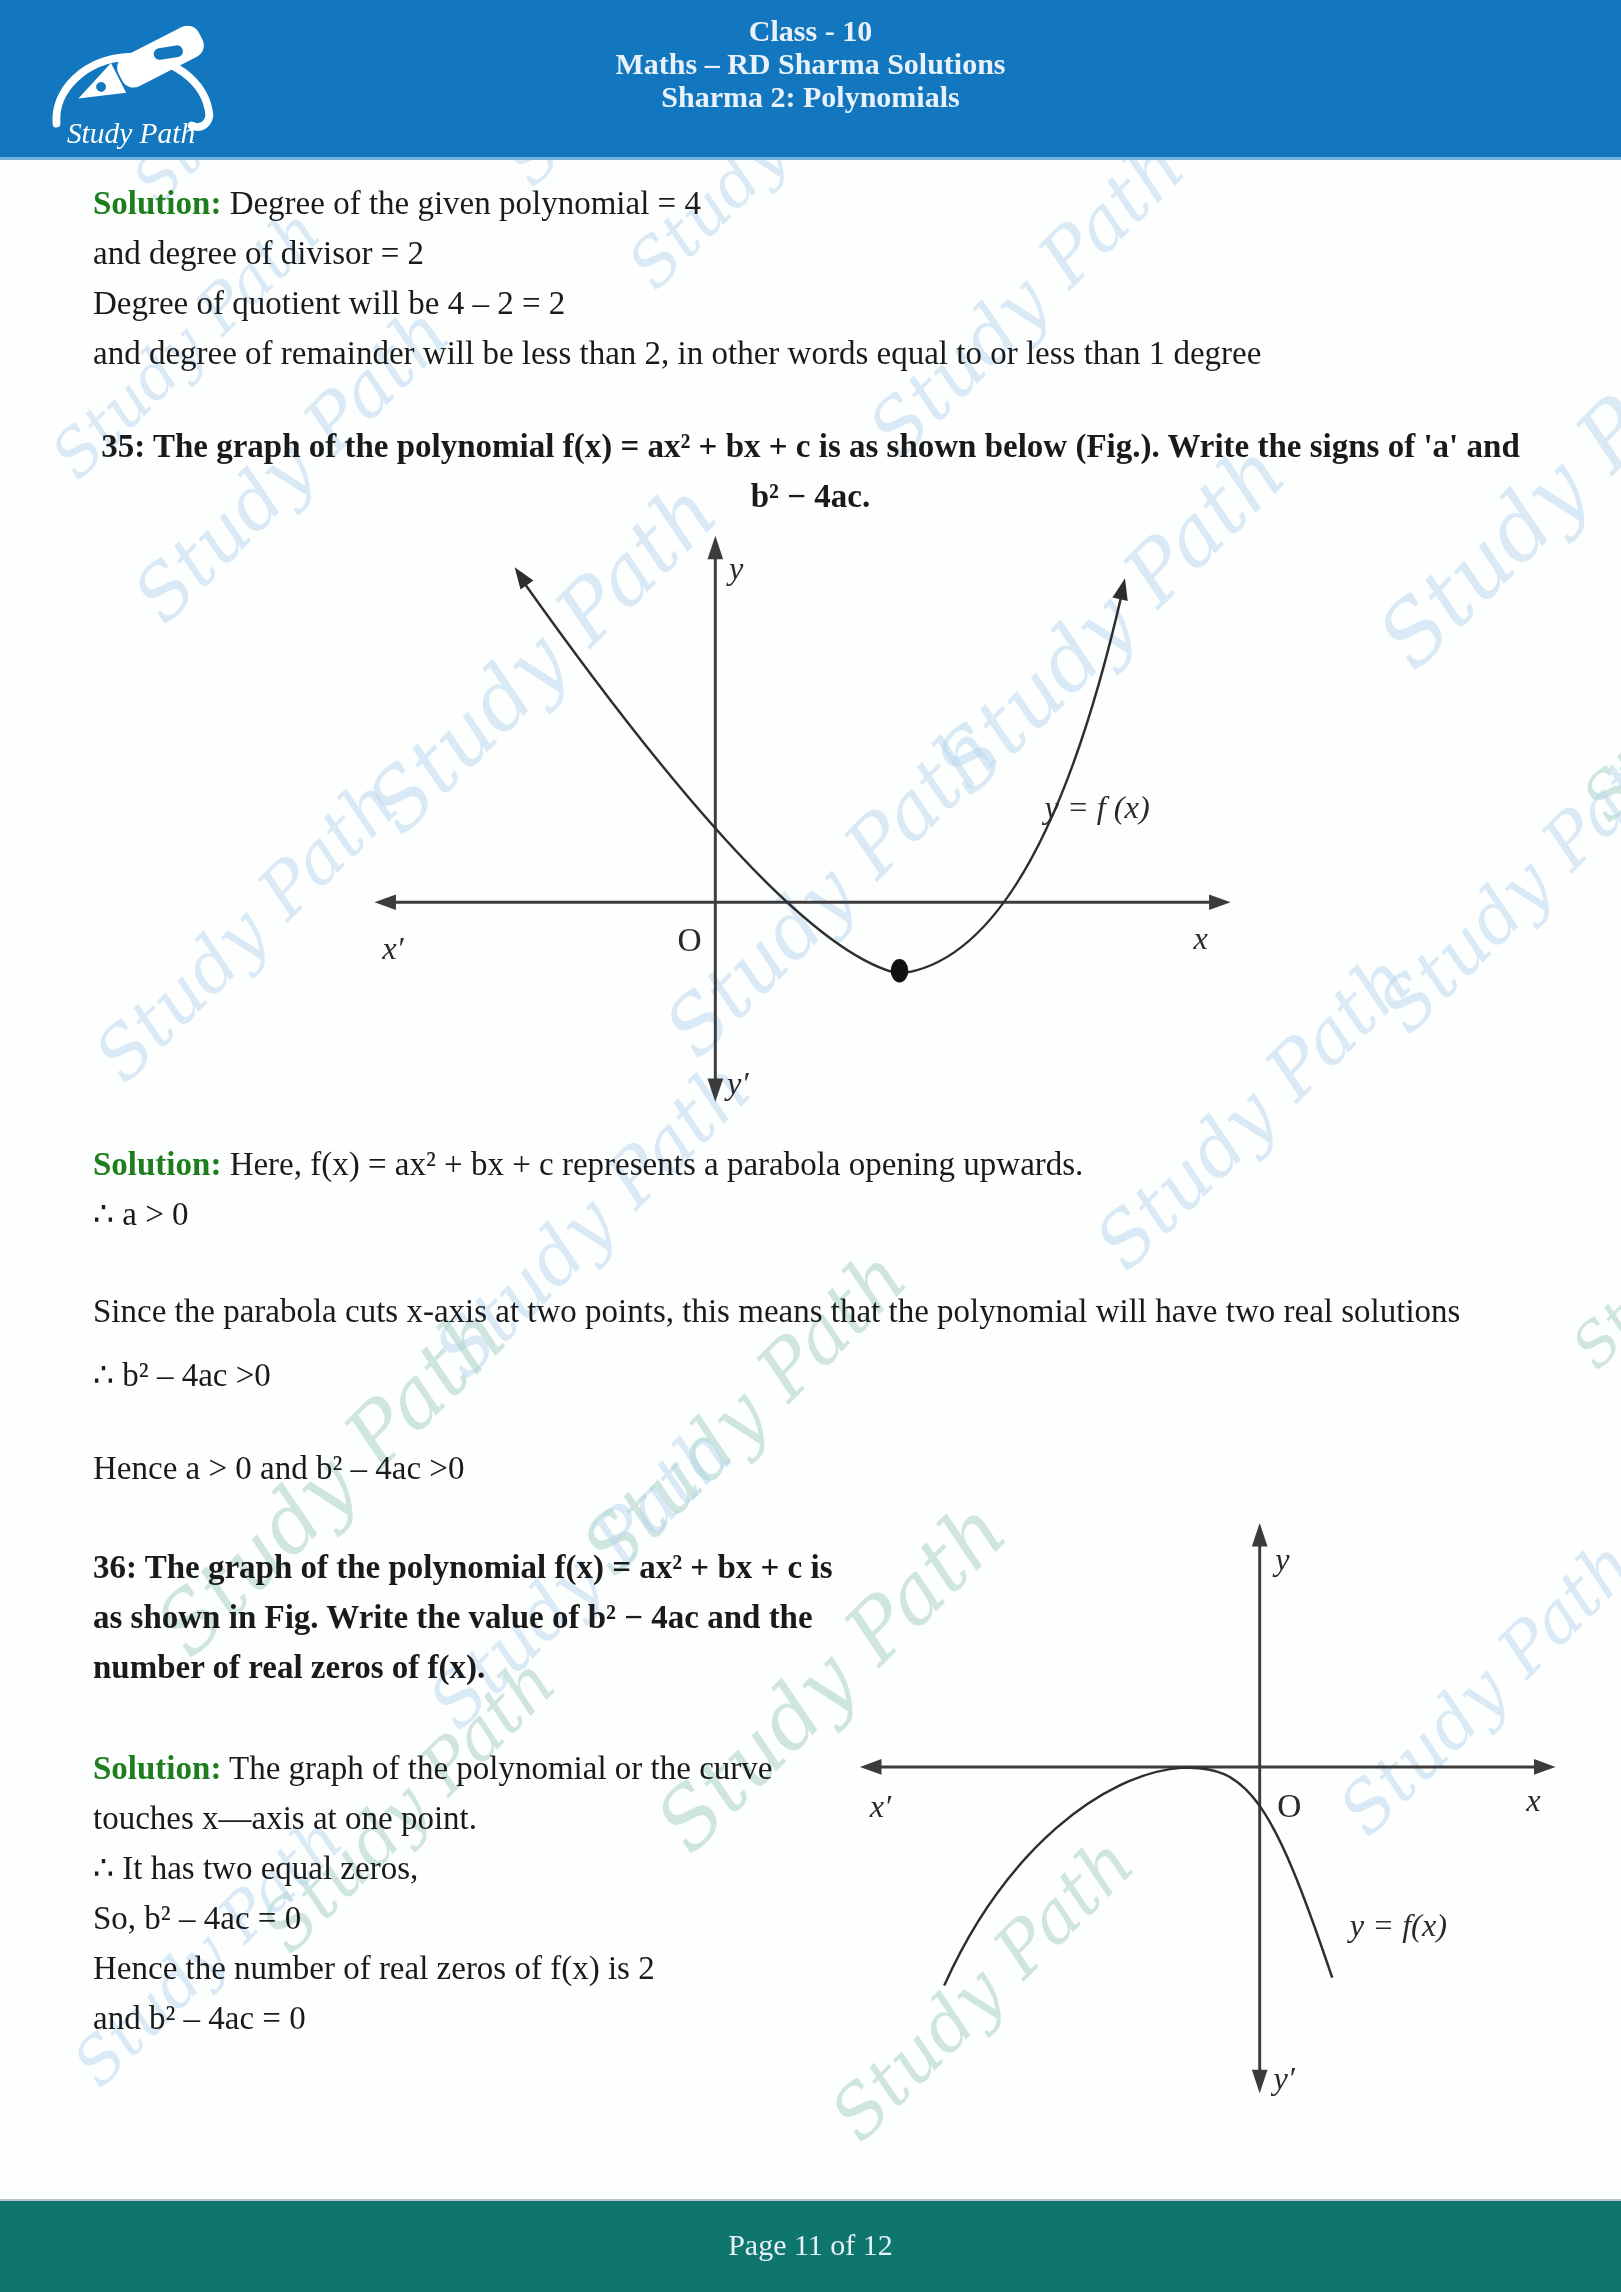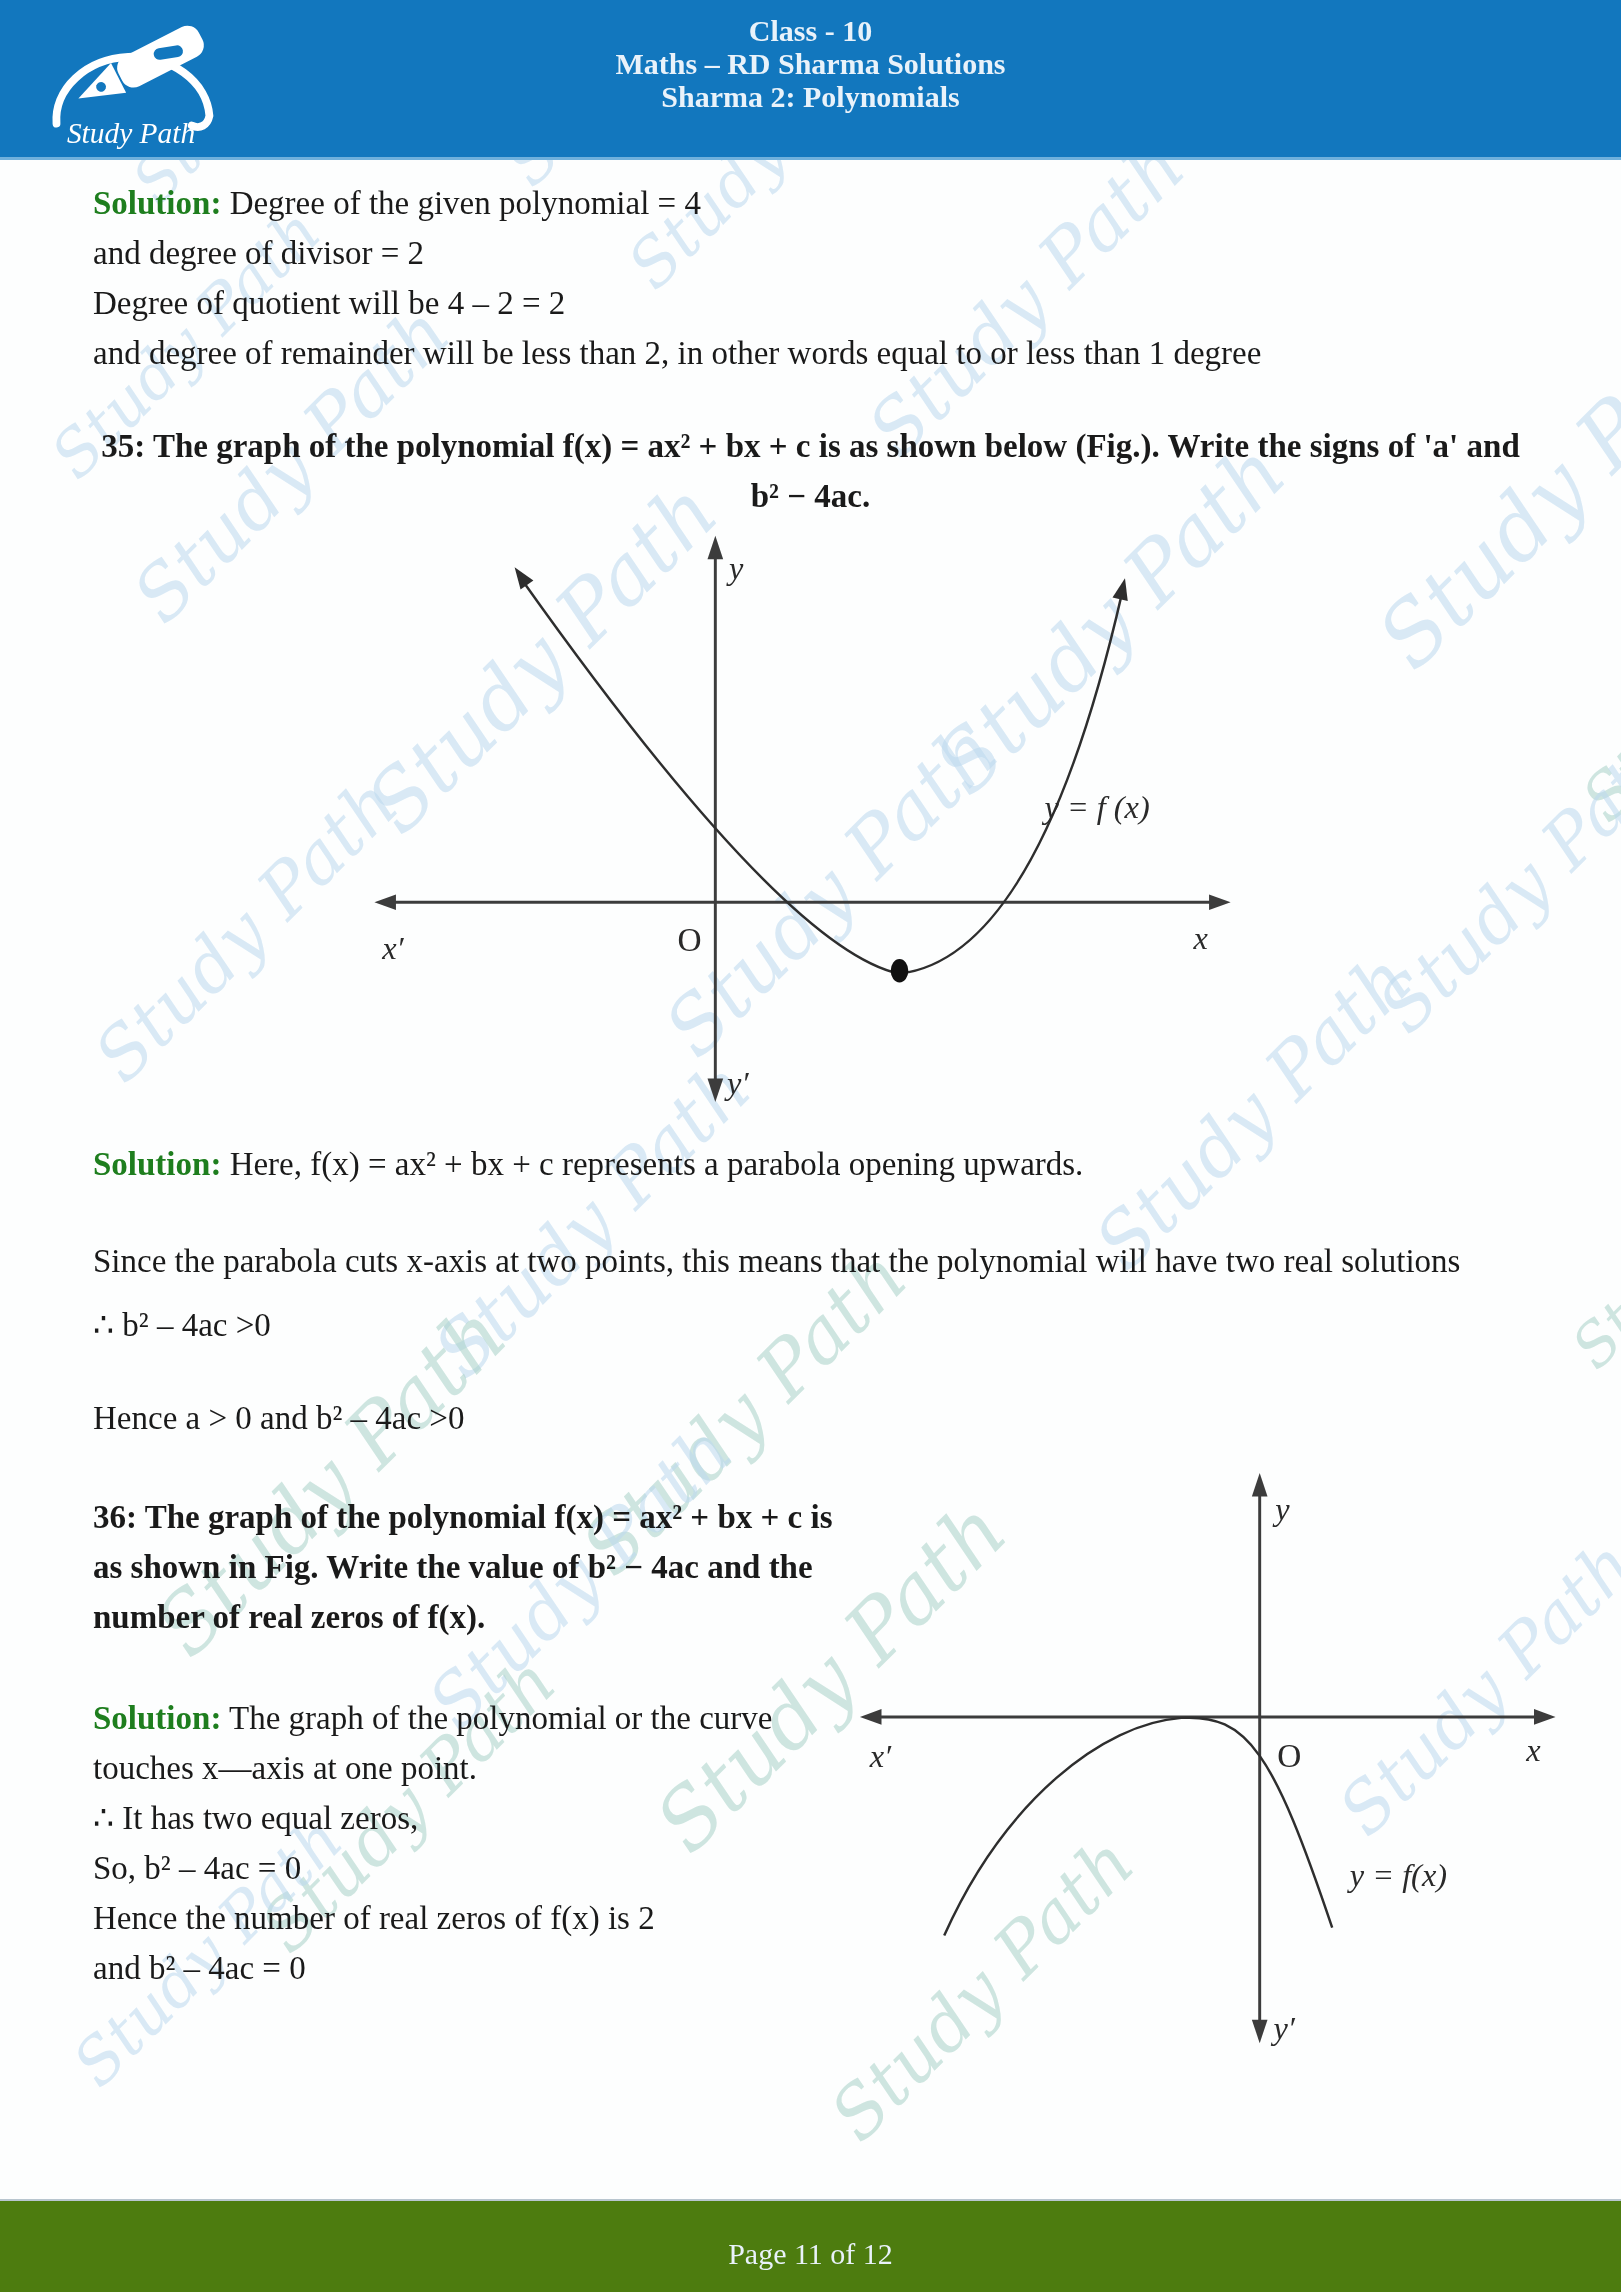--- a/index.html
+++ b/index.html
@@ -51,23 +51,23 @@
   .col-text{width:760px;flex:none;}
   .sol36-p1{margin-top:51px;}
   .fig2-wrap{width:725px;height:588px;margin-left:auto;margin-top:-25.5px;flex:none;}
   svg text{font-family:"Liberation Serif", serif;}
   .axlbl{font-style:italic;font-size:33px;fill:#2a2a2a;}
   .olbl{font-size:34px;fill:#2a2a2a;}
   .curvelbl{font-style:italic;font-size:33px;fill:#2a2a2a;}
   
   .footer{
     position:absolute;z-index:2;left:0;right:0;bottom:0;height:94px;
-    background:#4d7c0f;border-top:2px solid #b9c6cf;
+    background:#0f766e;border-top:2px solid #b9c6cf;
     color:#e9f2fa;text-align:center;
-    font-size:30px;padding-top:36px;box-sizing:border-box;
+    font-size:30px;padding-top:27px;box-sizing:border-box;
   }
 </style>
 </head>
 <body>
 
 <div class="page">
 
   <div class="wm-layer">
     <span class="wm blue" style="left:118px;top:167px;font-size:61px;">Study Path</span>
     <span class="wm blue" style="left:490px;top:147px;font-size:65px;">Study Path</span>
@@ -149,20 +149,21 @@
         <text class="axlbl" x="838" y="430">x</text>
         <text class="olbl" x="336" y="432" text-anchor="end">O</text>
         <text class="curvelbl" x="686" y="296">y = f (x)</text>
       </svg>
     </div>
 
     <p class="sol35-p1">
       <span class="sol-label">Solution:</span>
       <span>Here, f(x) = ax² + bx + c represents a parabola opening upwards.</span>
     </p>
+    <p class="line">∴ a &gt; 0</p>
     <p class="sol35-p2">Since the parabola cuts x-axis at two points, this means that the polynomial will have two real solutions</p>
     <p class="sol35-l3">∴ b² – 4ac &gt;0</p>
     <p class="sol35-l4">Hence a &gt; 0 and b² – 4ac &gt;0</p>
 
     <div class="row">
       <div class="col-text">
         <p class="q">36: The graph of the polynomial f(x) = ax² + bx + c is as shown in Fig. Write the value of b² − 4ac and the number of real zeros of f(x).</p>
         <p class="sol36-p1">
           <span class="sol-label">Solution:</span>
           <span>The graph of the polynomial or the curve touches x—axis at one point.</span>

